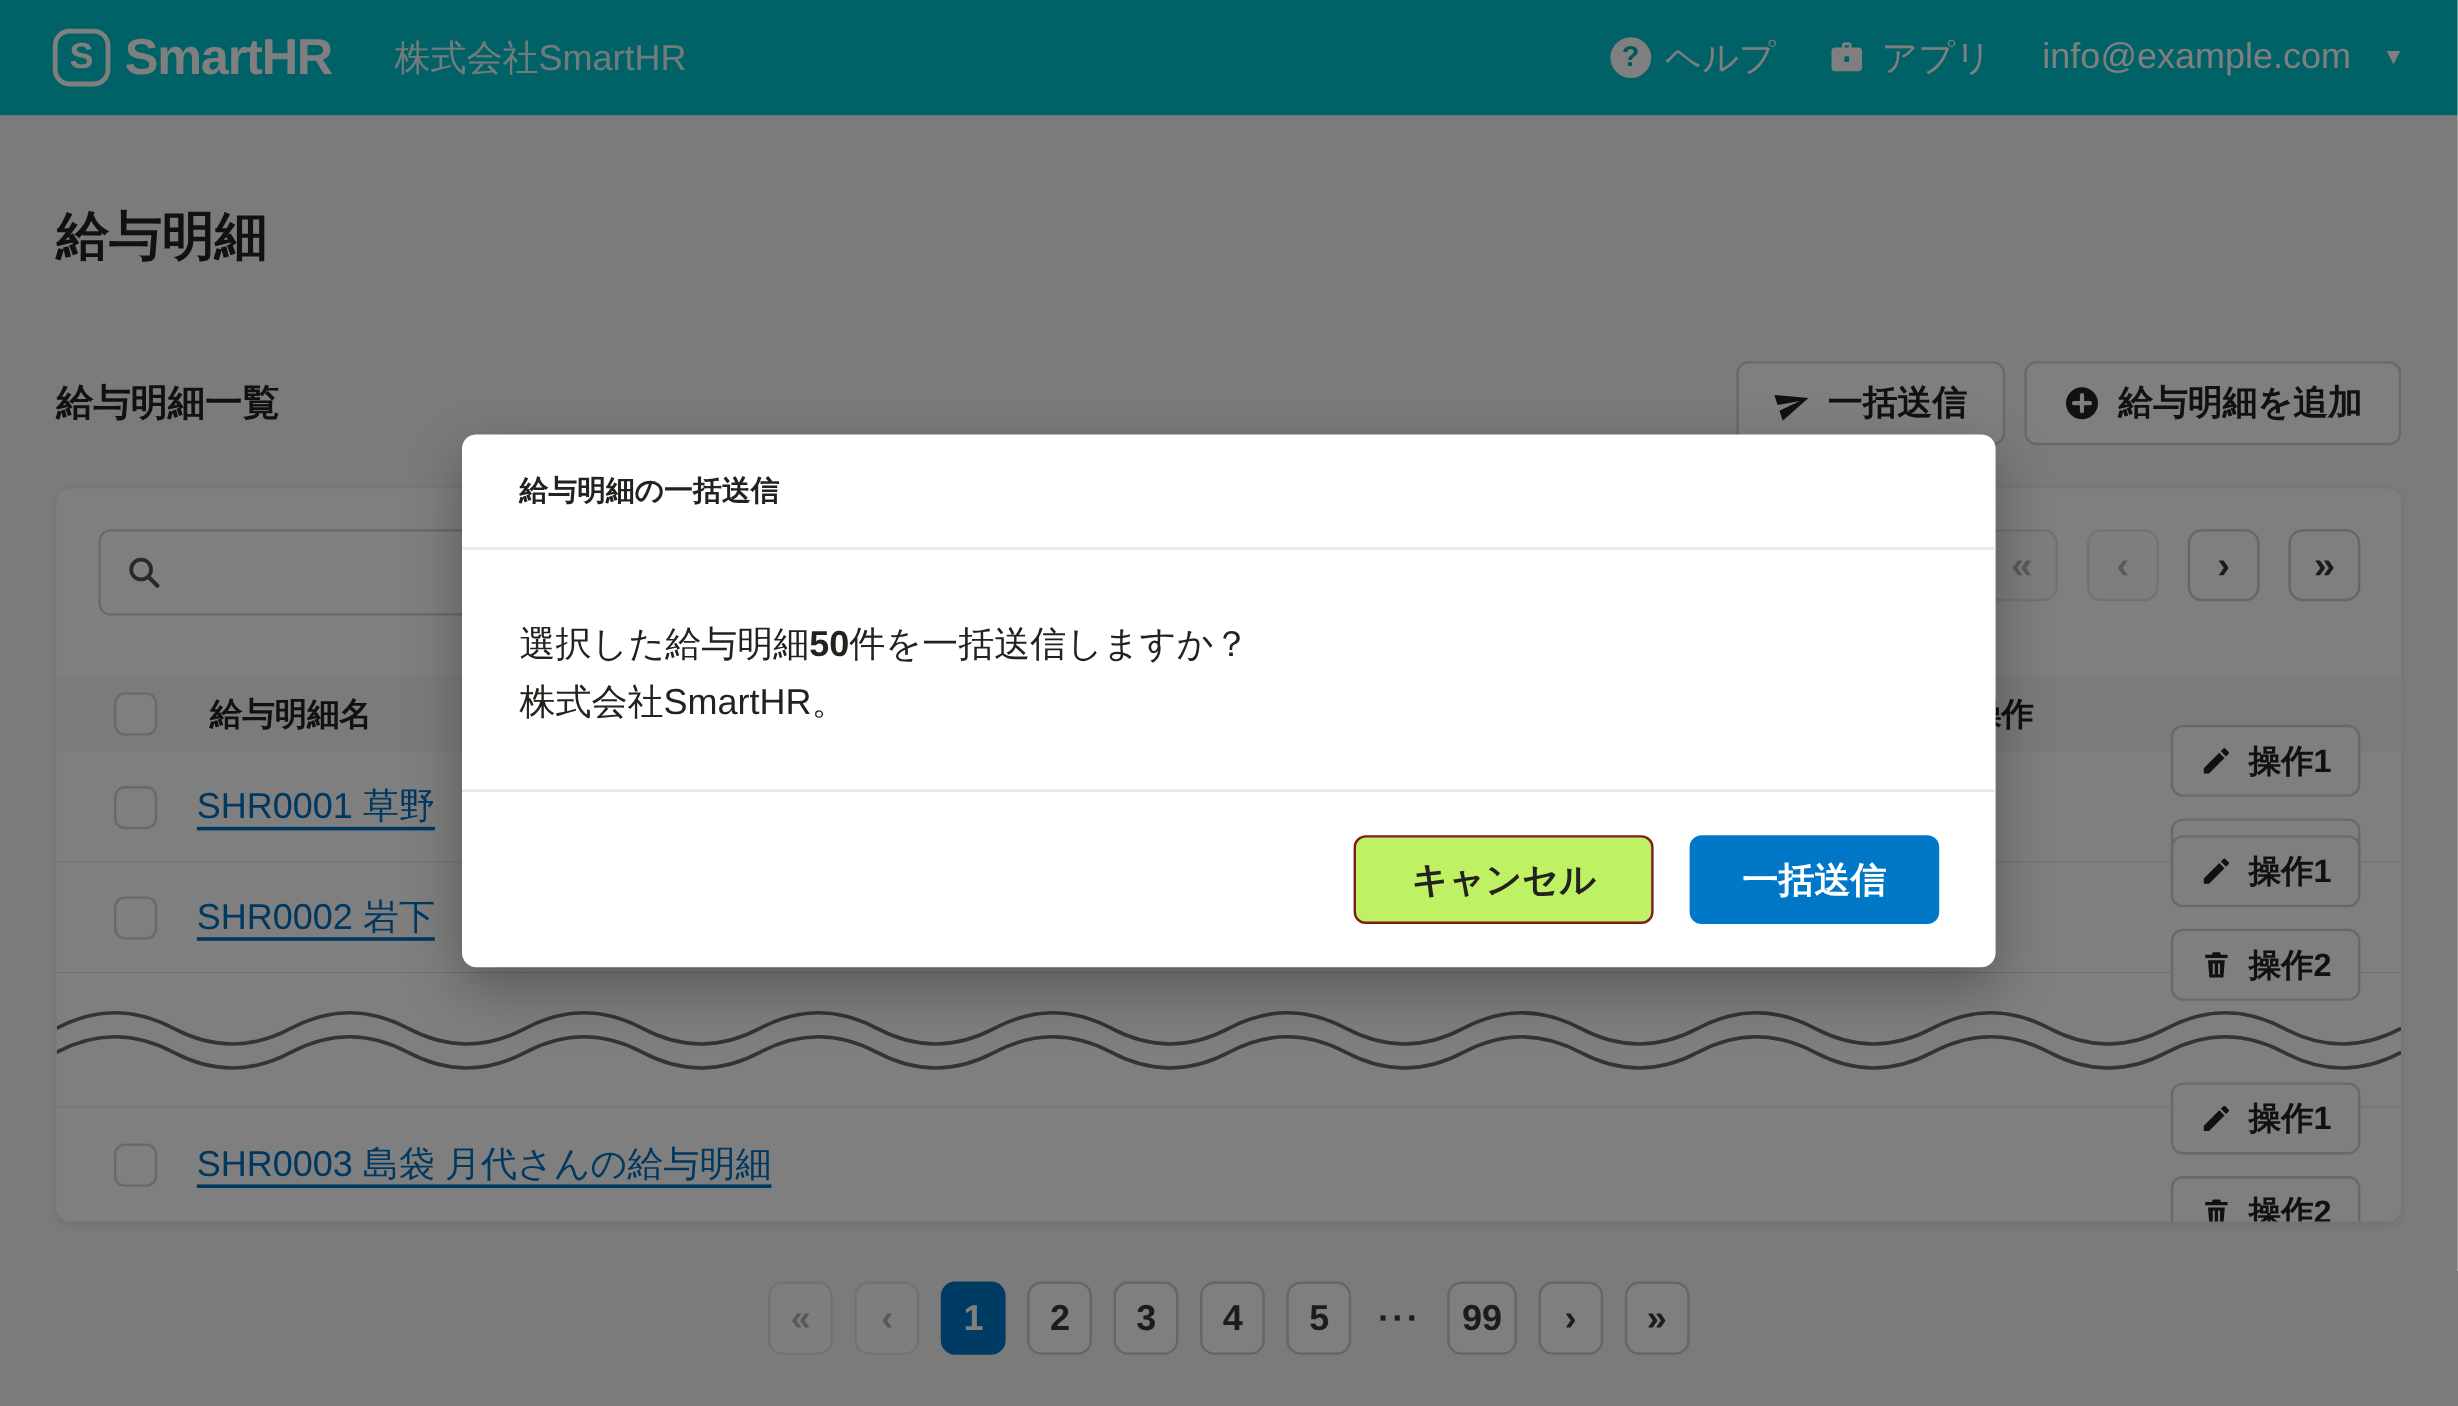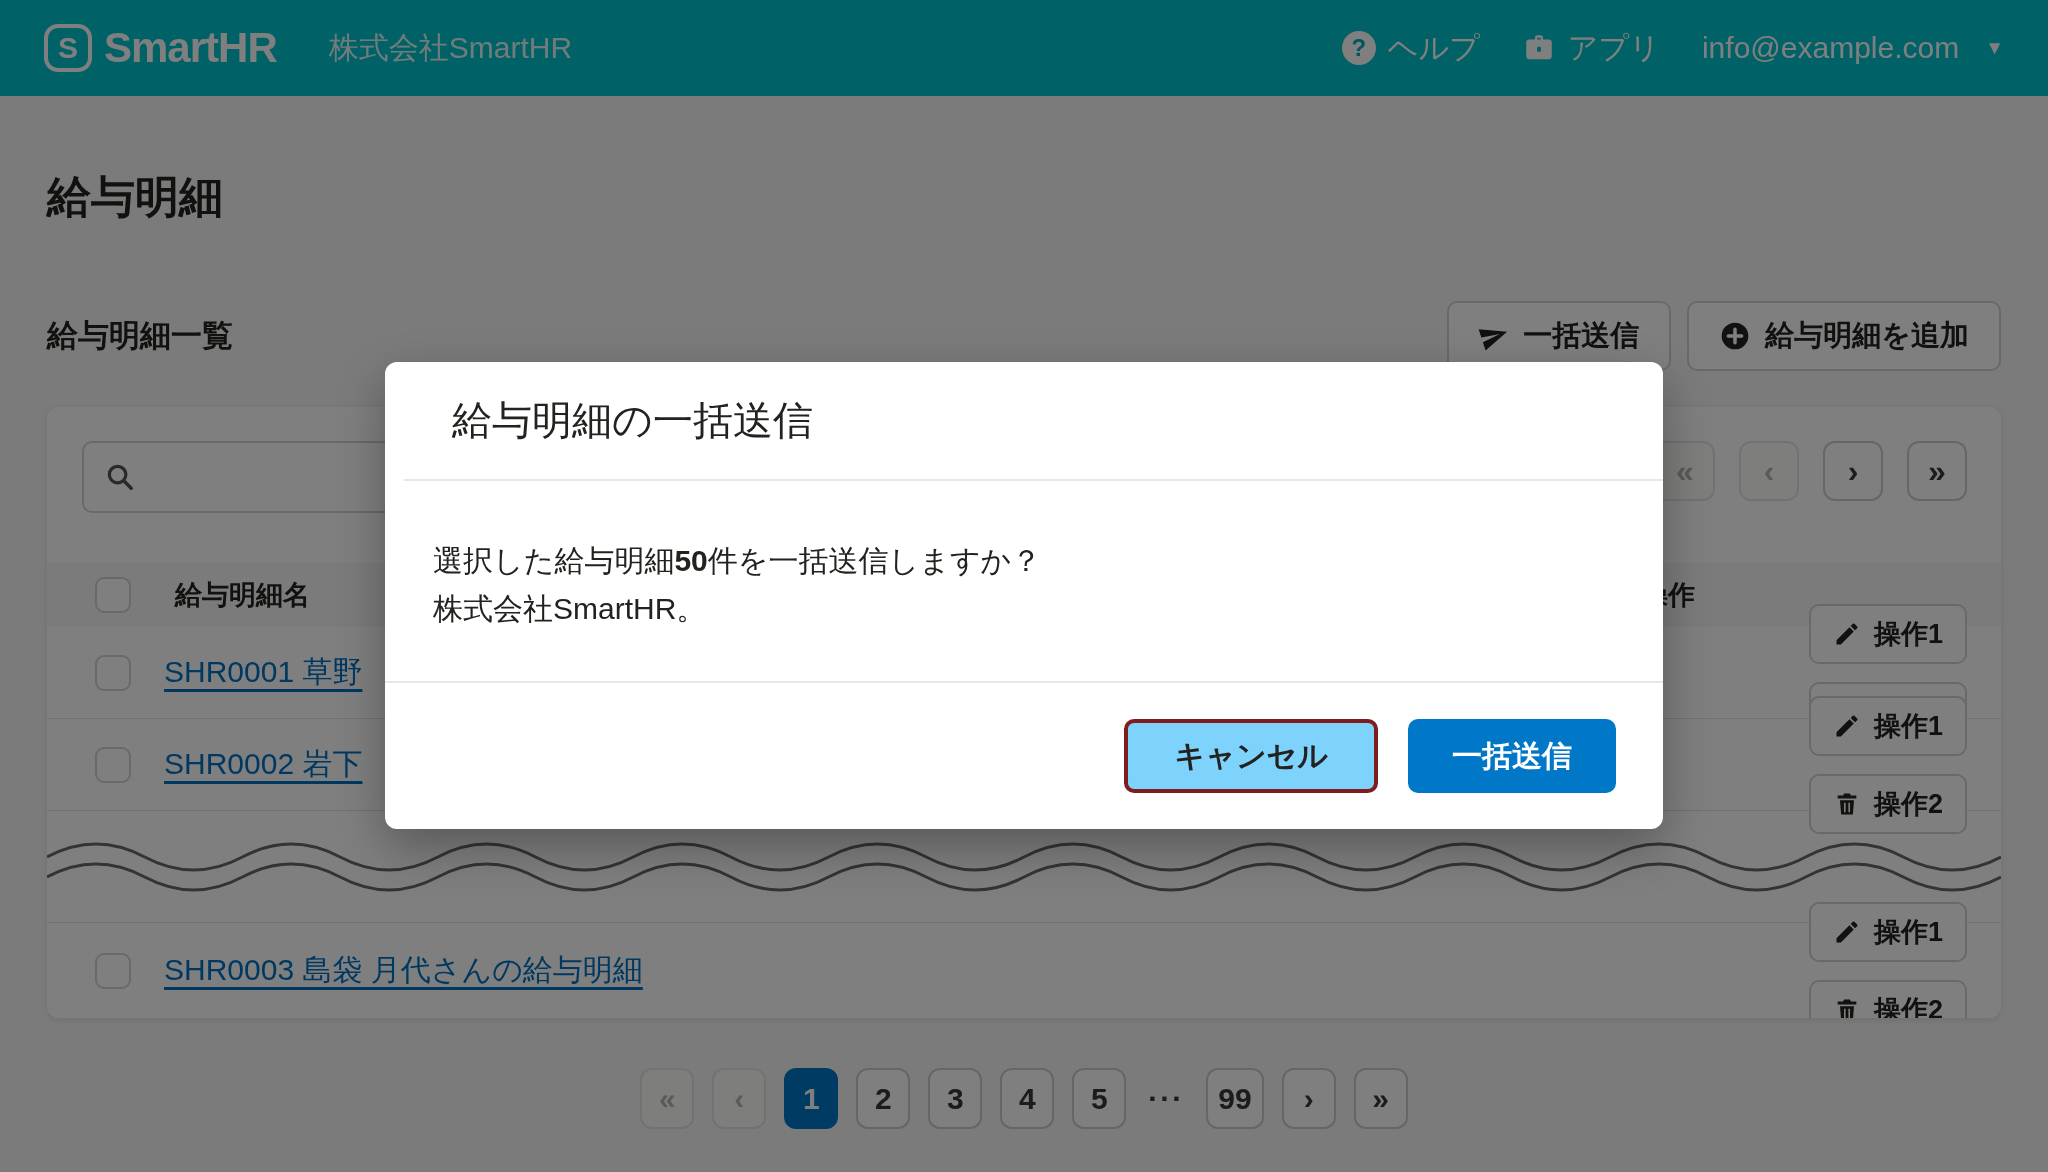--- a/index.html
+++ b/index.html
@@ -113,28 +113,28 @@
   .pg-btn.active { background:#0077c7; border-color:#0077c7; color:#fff; }
   .pg-ellipsis { width:44px; text-align:center; font-size:30px; font-weight:700; color:#3b3934; letter-spacing:2px; }
 
   
   .overlay { position:absolute; inset:0; background:rgba(0,0,0,0.50); z-index:50; }
   .modal {
     position:absolute; left:385px; top:362px; width:1278px; z-index:60;
     background:#fff; border-radius:12px; box-shadow:0 18px 48px rgba(0,0,0,0.30);
     overflow:hidden;
   }
-  .modal-header { padding:31px 48px; font-size:40px; font-weight:400; border-bottom:2px solid #e9e7e5;margin-left:19px; }
+  .modal-header { padding:31px 48px; font-size:24px; font-weight:700; border-bottom:2px solid #e9e7e5; }
   .modal-body { padding:56px 48px 48px; font-size:30px; line-height:48px; }
   .modal-footer {
     border-top:2px solid #e9e7e5; padding:36px 47px;
     display:flex; justify-content:flex-end; gap:30px;
   }
   .btn-cancel {
-    height:74px; padding:0 46px; background:#7dd3fc; border:4px solid #7f1d1d; border-radius:10px;
+    height:74px; padding:0 46px; background:#bef264; border:2px solid #7f1d1d; border-radius:10px;
     font-size:30px; font-weight:700; color:#23221e; cursor:pointer; font-family:inherit;
   }
   .btn-confirm {
     height:74px; padding:0 44px; background:#0077c7; border:none; border-radius:10px;
     font-size:30px; font-weight:700; color:#fff; cursor:pointer; font-family:inherit;
   }
 </style>
 </head>
 <body>
 

